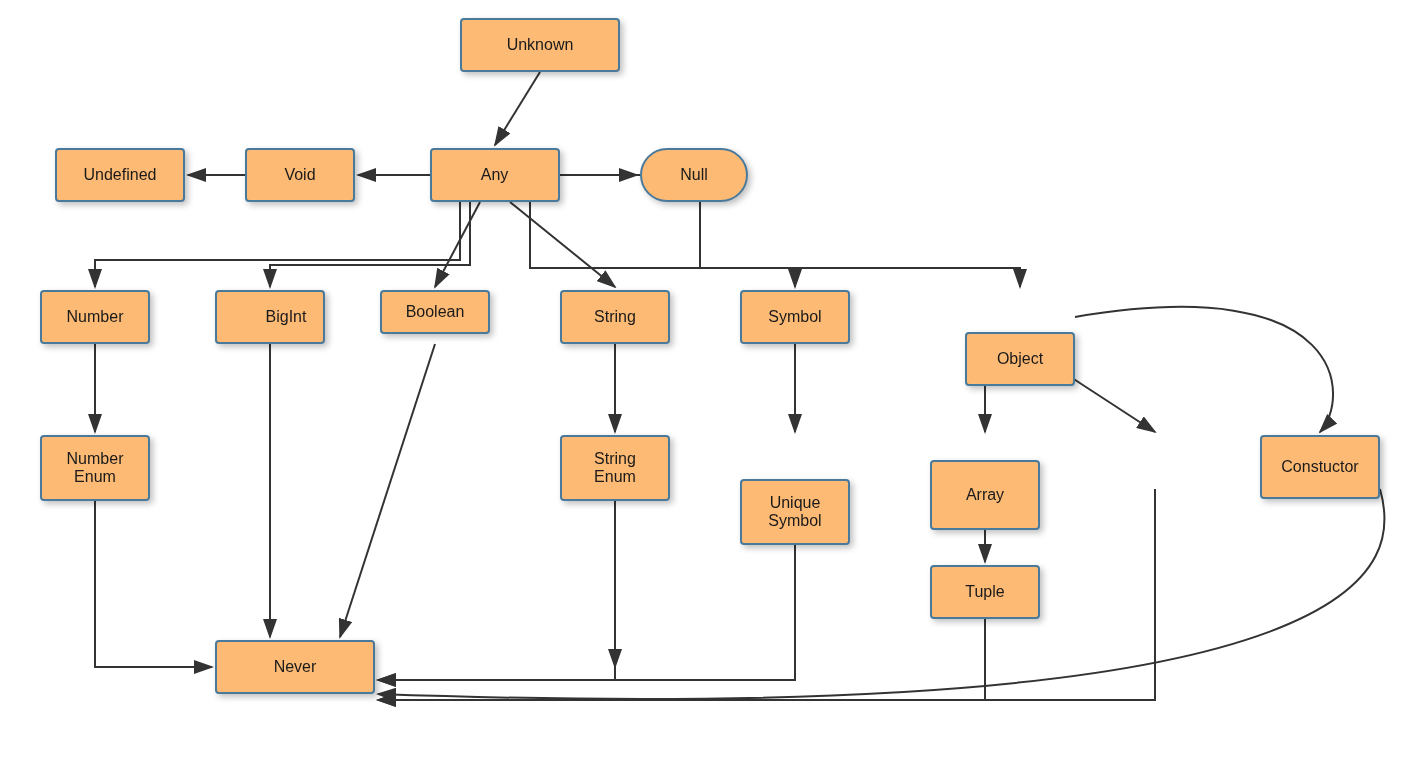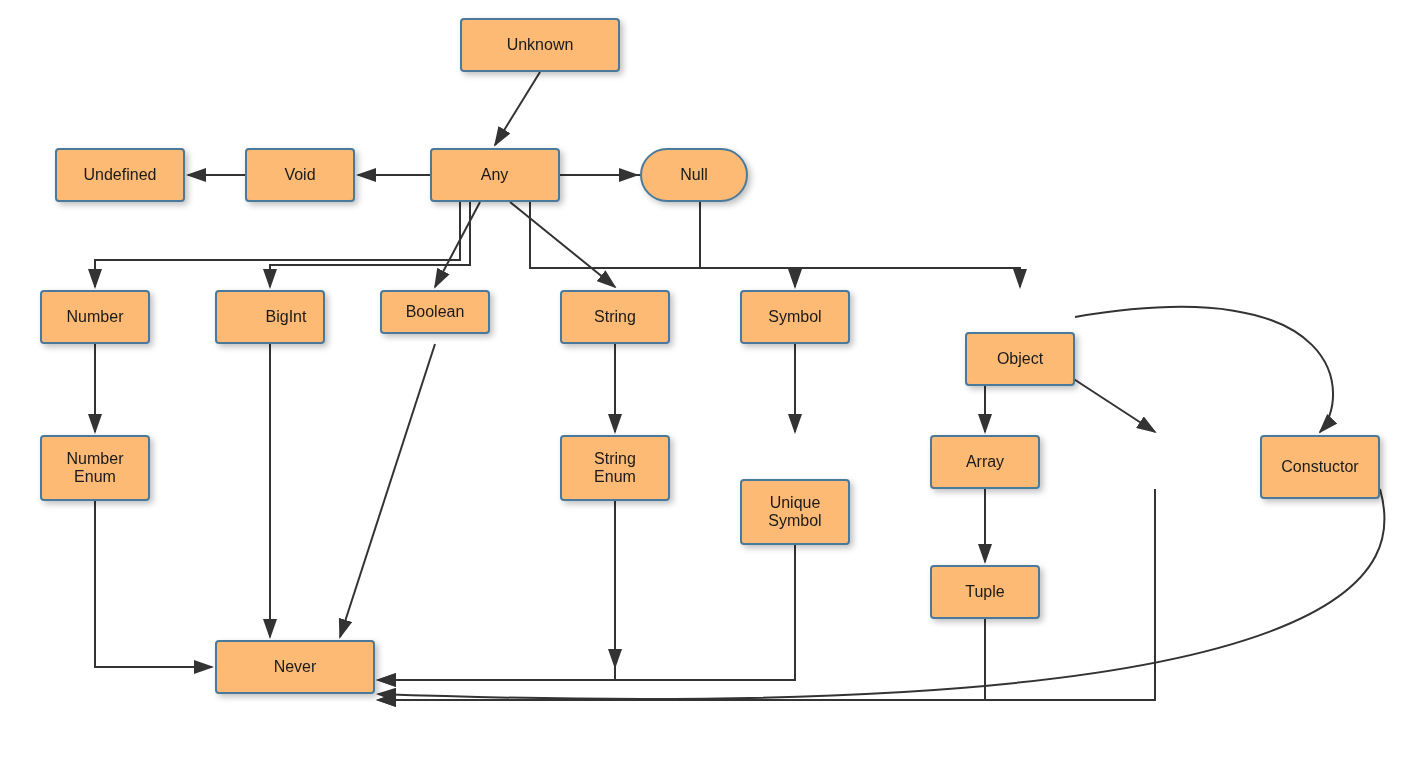--- a/index.html
+++ b/index.html
@@ -112,17 +112,17 @@
     <div class="node" style="left: 640px; top: 148px; width: 108px; height: 54px; border-radius: 27px;">Null</div>
     <div class="node" style="left: 40px; top: 290px; width: 110px; height: 54px;">Number</div>
     <div class="node" style="left: 215px; top: 290px; width: 110px; height: 54px; padding-left: 40px;">BigInt</div>
     <div class="node" style="left: 380px; top: 290px; width: 110px; height: 44px;">Boolean</div>
     <div class="node" style="left: 560px; top: 290px; width: 110px; height: 54px;">String</div>
     <div class="node" style="left: 740px; top: 290px; width: 110px; height: 54px;">Symbol</div>
     <div class="node" style="left: 965px; top: 290px; width: 110px; height: 54px; margin-top: 42px;">Object</div>
     <div class="node" style="left: 40px; top: 435px; width: 110px; height: 66px;">Number<br>Enum</div>
     <div class="node" style="left: 560px; top: 435px; width: 110px; height: 66px;">String<br>Enum</div>
     <div class="node" style="left: 740px; top: 435px; width: 110px; height: 66px; margin-top: 44px;">Unique<br>Symbol</div>
-    <div class="node" style="left: 930px; top: 435px; width: 110px; height: 54px;">Array</div>
+    <div class="node" style="left: 930px; top: 460px; width: 110px; height: 70px;">Array</div>
     <div class="node" style="left: 1260px; top: 435px; width: 120px; height: 64px;">Constuctor</div>
     <div class="node" style="left: 930px; top: 565px; width: 110px; height: 54px;">Tuple</div>
     <div class="node" style="left: 215px; top: 640px; width: 160px; height: 54px;">Never</div>
   </div>
 
 </body></html>

